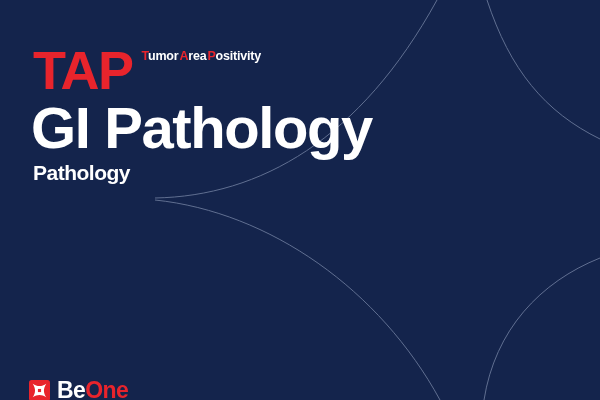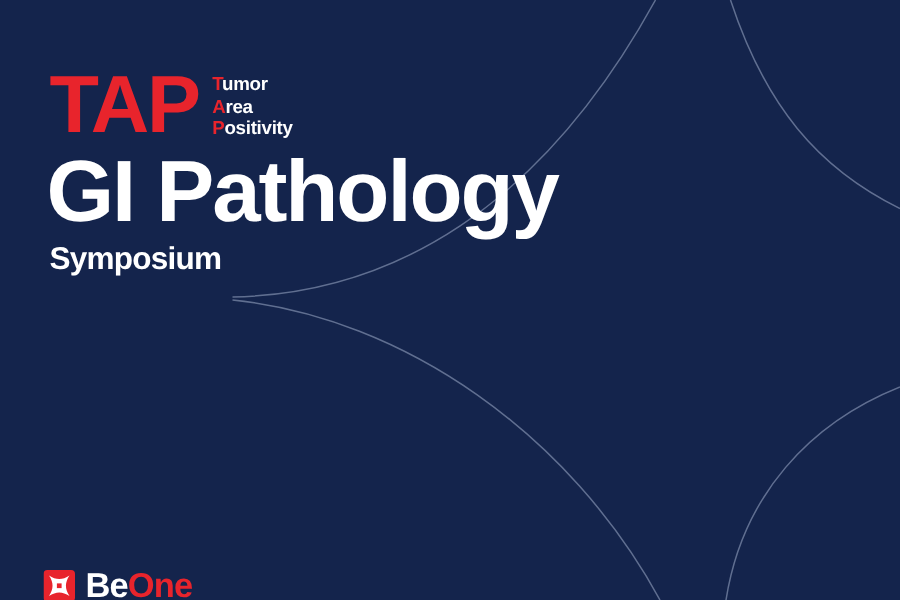--- a/index.html
+++ b/index.html
@@ -42,21 +42,21 @@
     line-height: 46px;
     font-weight: 800;
     letter-spacing: -1.5px;
     color: #e8242c;
     font-family: "Liberation Sans", sans-serif;
   }
   .tap-expand {
     margin-left: 9px;
     margin-top: 3px;
     display: flex;
-    flex-direction: column;
+    flex-direction: row;
     gap: 1px;
   }
   .tap-expand-line {
     font-size: 12.5px;
     line-height: 13.5px;
     font-weight: 700;
     color: #ffffff;
     letter-spacing: -0.2px;
     white-space: nowrap;
   }
@@ -177,21 +177,21 @@
       <div class="tap-expand-line">
         <span class="initial">A</span><span>rea</span>
       </div>
       <div class="tap-expand-line">
         <span class="initial">P</span><span>ositivity</span>
       </div>
     </div>
   </div>
 
   <div class="main-title">GI Pathology</div>
-  <div class="sub-title">Symposium</div>
+  <div class="sub-title">Pathology</div>
 
   <div class="info-block">
   </div>
 
   <div class="logo">
     <svg class="logo-mark" viewBox="0 0 40 40" xmlns="http://www.w3.org/2000/svg">
       <rect x="0" y="0" width="40" height="40" rx="5" ry="5" fill="#e8242c"></rect>
       <path d="M7,7 C 16,13 24,13 33,7 C 27,16 27,24 33,33 C 24,27 16,27 7,33 C 13,24 13,16 7,7 Z" fill="#ffffff"></path>
       <rect x="17" y="17" width="6" height="6" fill="#e8242c"></rect>
     </svg>

